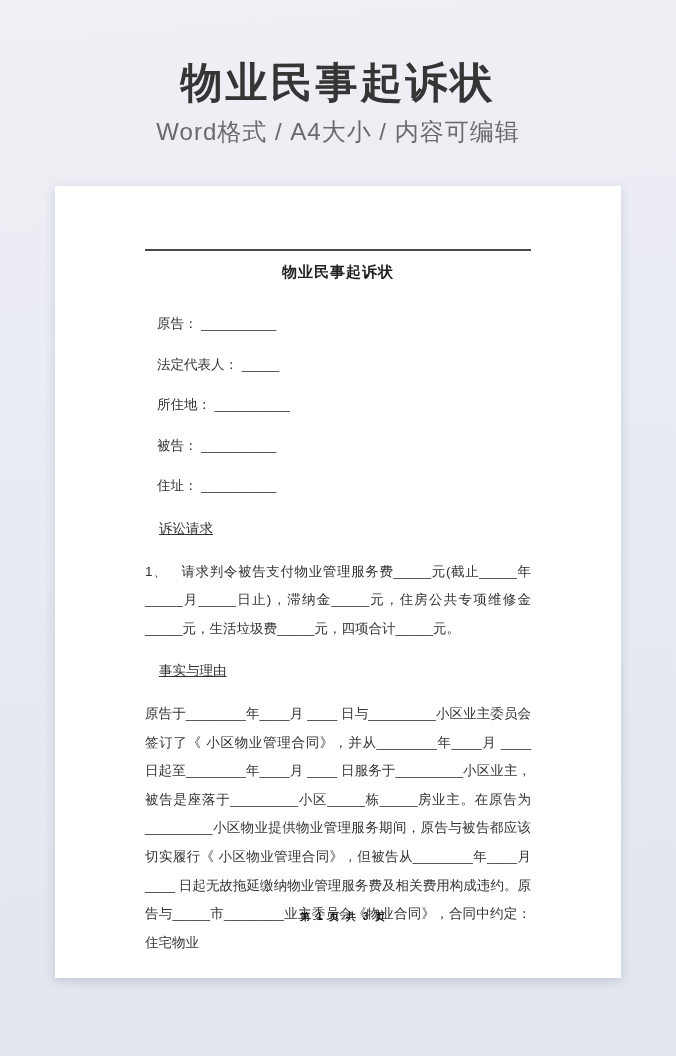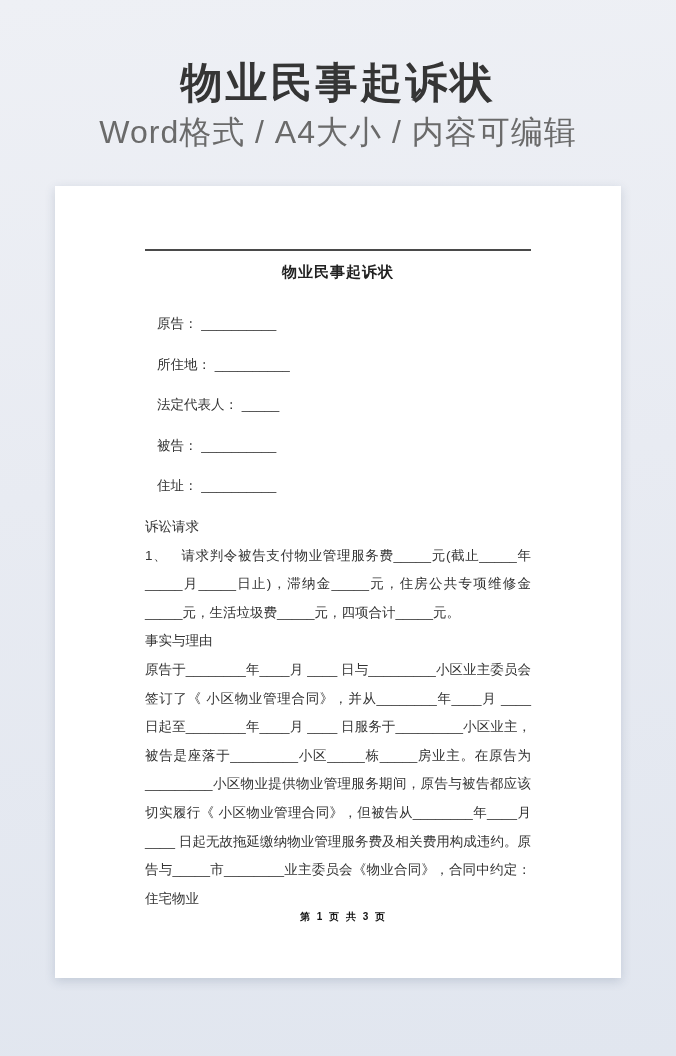--- a/index.html
+++ b/index.html
@@ -20,21 +20,21 @@
   .hero-title{
     margin:0;
     font-size:42px;
     line-height:50px;
     font-weight:800;
     color:#353535;
     letter-spacing:3px;
   }
   .hero-subtitle{
     margin:10px 0 0 0;
-    font-size:32px;
+    font-size:24px;
     line-height:28px;
     font-weight:400;
     color:#6a6a6a;
     letter-spacing:1px;
   }
   .doc-page{
     position:absolute;
     left:55px;top:186px;
     width:566px;height:792px;
     box-sizing:border-box;
@@ -55,21 +55,21 @@
     font-size:15px;
     font-weight:700;
     letter-spacing:1px;
     color:#222222;
   }
   .doc-body{
     margin-top:28px;
     line-height:28.6px;
   }
   .field-row{margin:12px;white-space:nowrap;}
-  .sec-heading{margin:0;font-weight:400;}
+  .sec-heading{margin:14px;font-weight:400;text-decoration:underline;}
   .para{
     margin:0;
     text-align:justify;
     text-align-last:left;
   }
   .page-footer{
     position:absolute;
     left:11px;right:0;
     bottom:54px;
     text-align:center;
@@ -88,22 +88,22 @@
     <h1 class="hero-title">物业民事起诉状</h1>
     <p class="hero-subtitle">Word格式 / A4大小 / 内容可编辑</p>
   </div>
 
   <div class="doc-page">
     <div class="doc-rule"></div>
     <h2 class="doc-title">物业民事起诉状</h2>
 
     <div class="doc-body">
       <div class="field-row">原告： __________</div>
+      <div class="field-row">法定代表人： _____</div>
       <div class="field-row">所住地： __________</div>
-      <div class="field-row">法定代表人： _____</div>
       <div class="field-row">被告： __________</div>
       <div class="field-row">住址： __________</div>
 
       <div class="sec-heading">诉讼请求</div>
       <p class="para">1、　请求判令被告支付物业管理服务费_____元(截止_____年_____月_____日止)，滞纳金_____元，住房公共专项维修金_____元，生活垃圾费_____元，四项合计_____元。</p>
 
       <div class="sec-heading">事实与理由</div>
       <p class="para">原告于________年____月 ____ 日与_________小区业主委员会签订了《 小区物业管理合同》，并从________年____月 ____ 日起至________年____月 ____ 日服务于_________小区业主，被告是座落于_________小区_____栋_____房业主。在原告为_________小区物业提供物业管理服务期间，原告与被告都应该切实履行《 小区物业管理合同》，但被告从________年____月 ____ 日起无故拖延缴纳物业管理服务费及相关费用构成违约。原告与_____市________业主委员会《物业合同》，合同中约定：住宅物业</p>
     </div>
 

